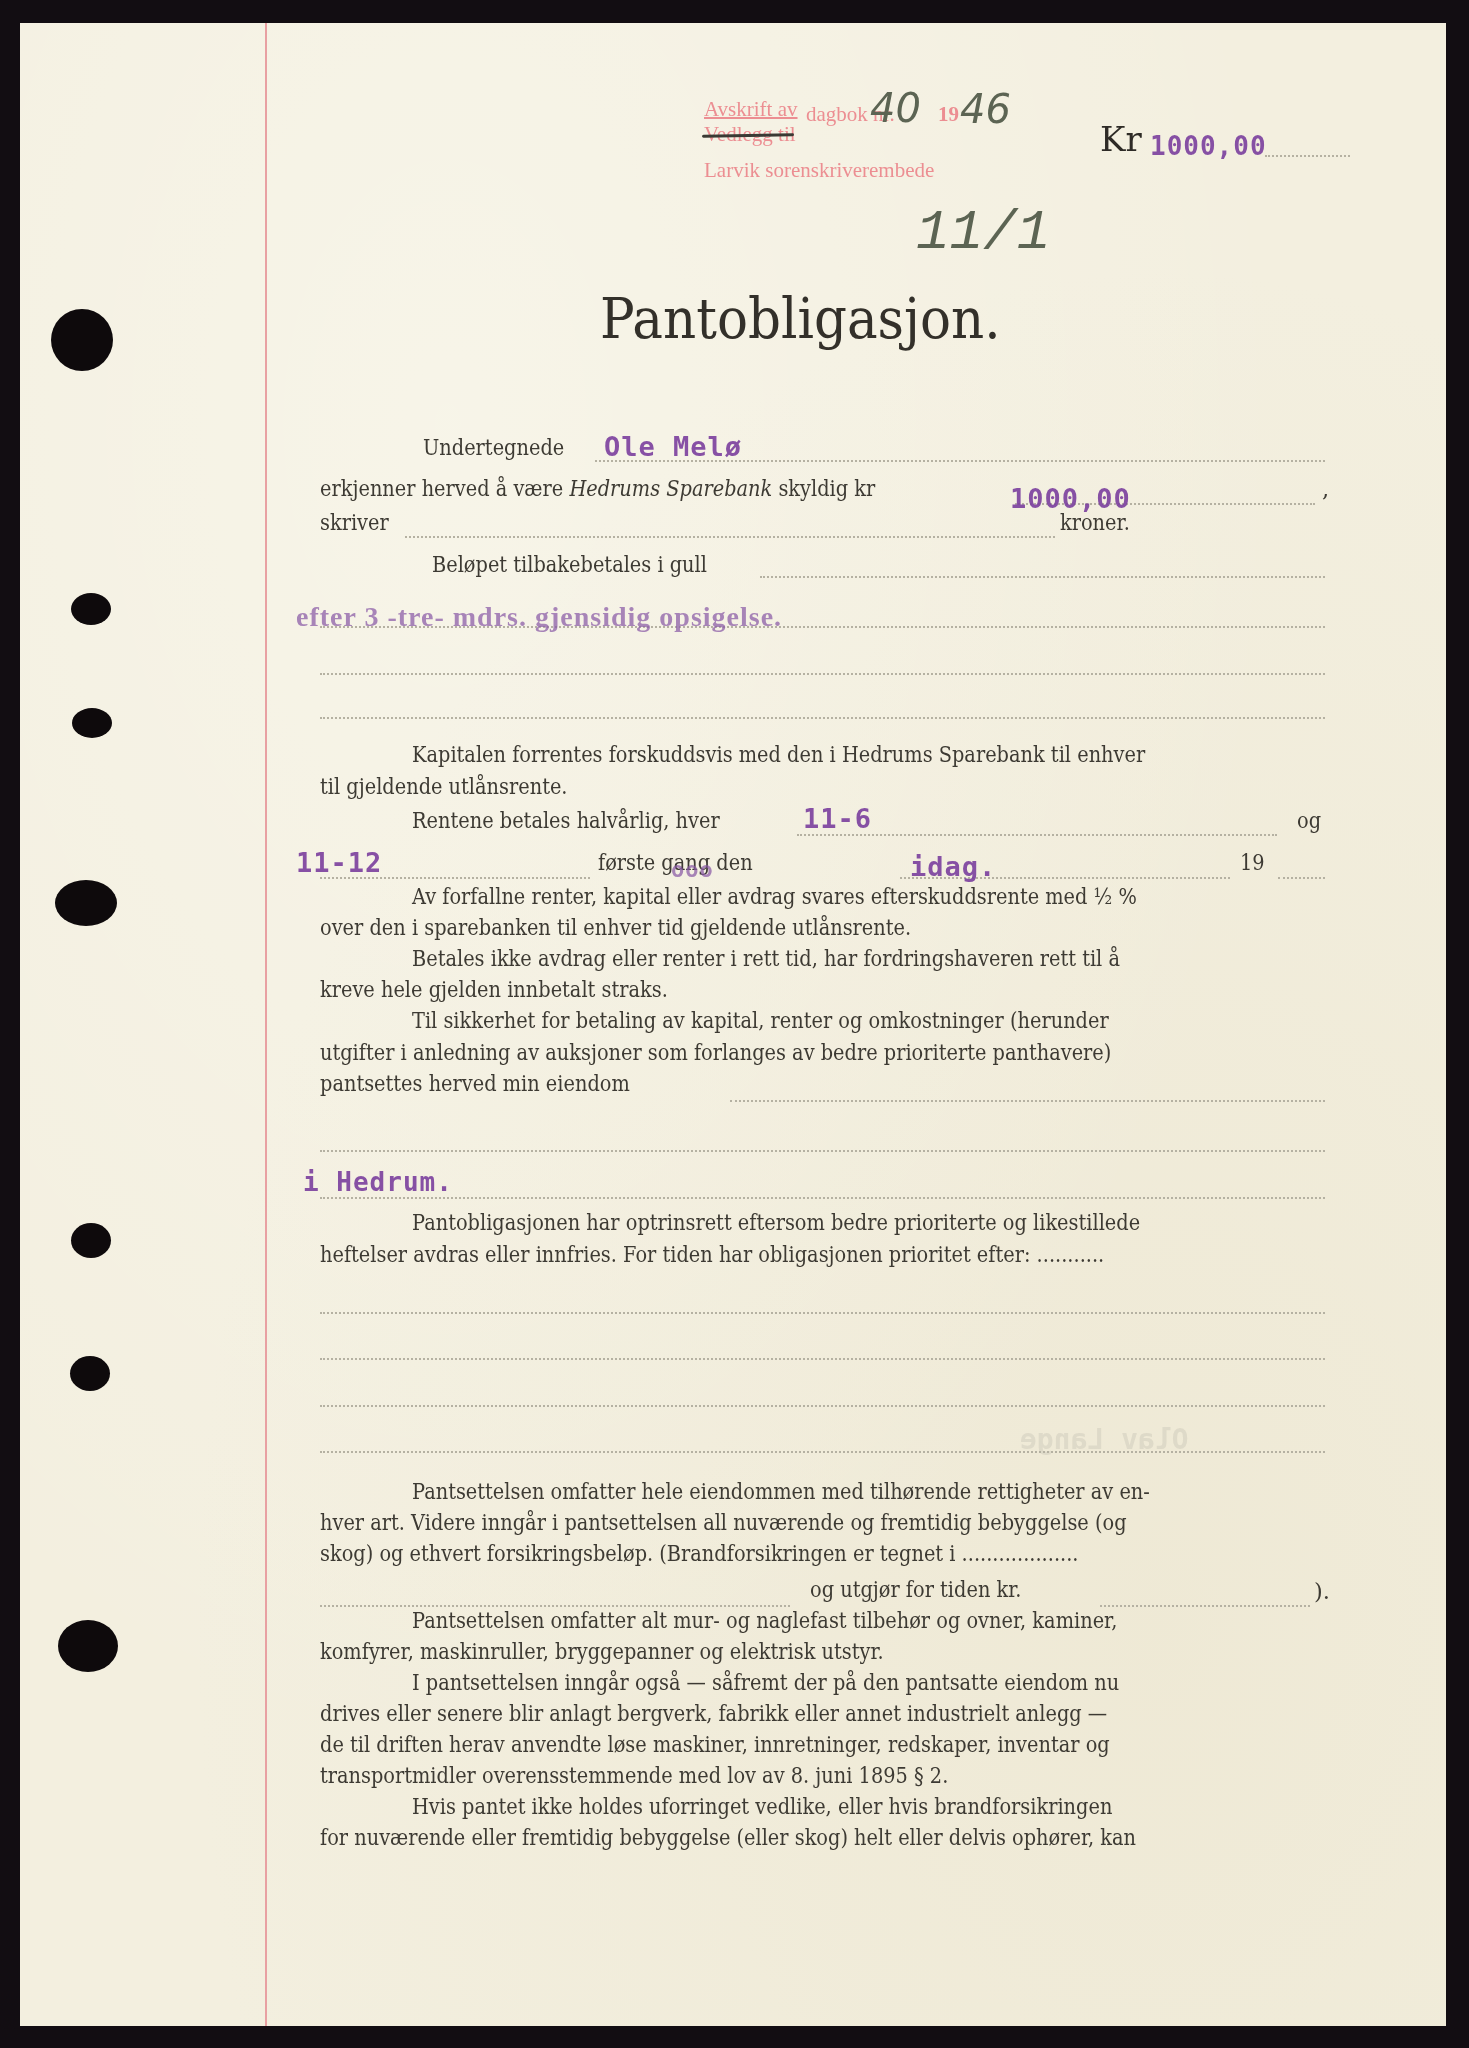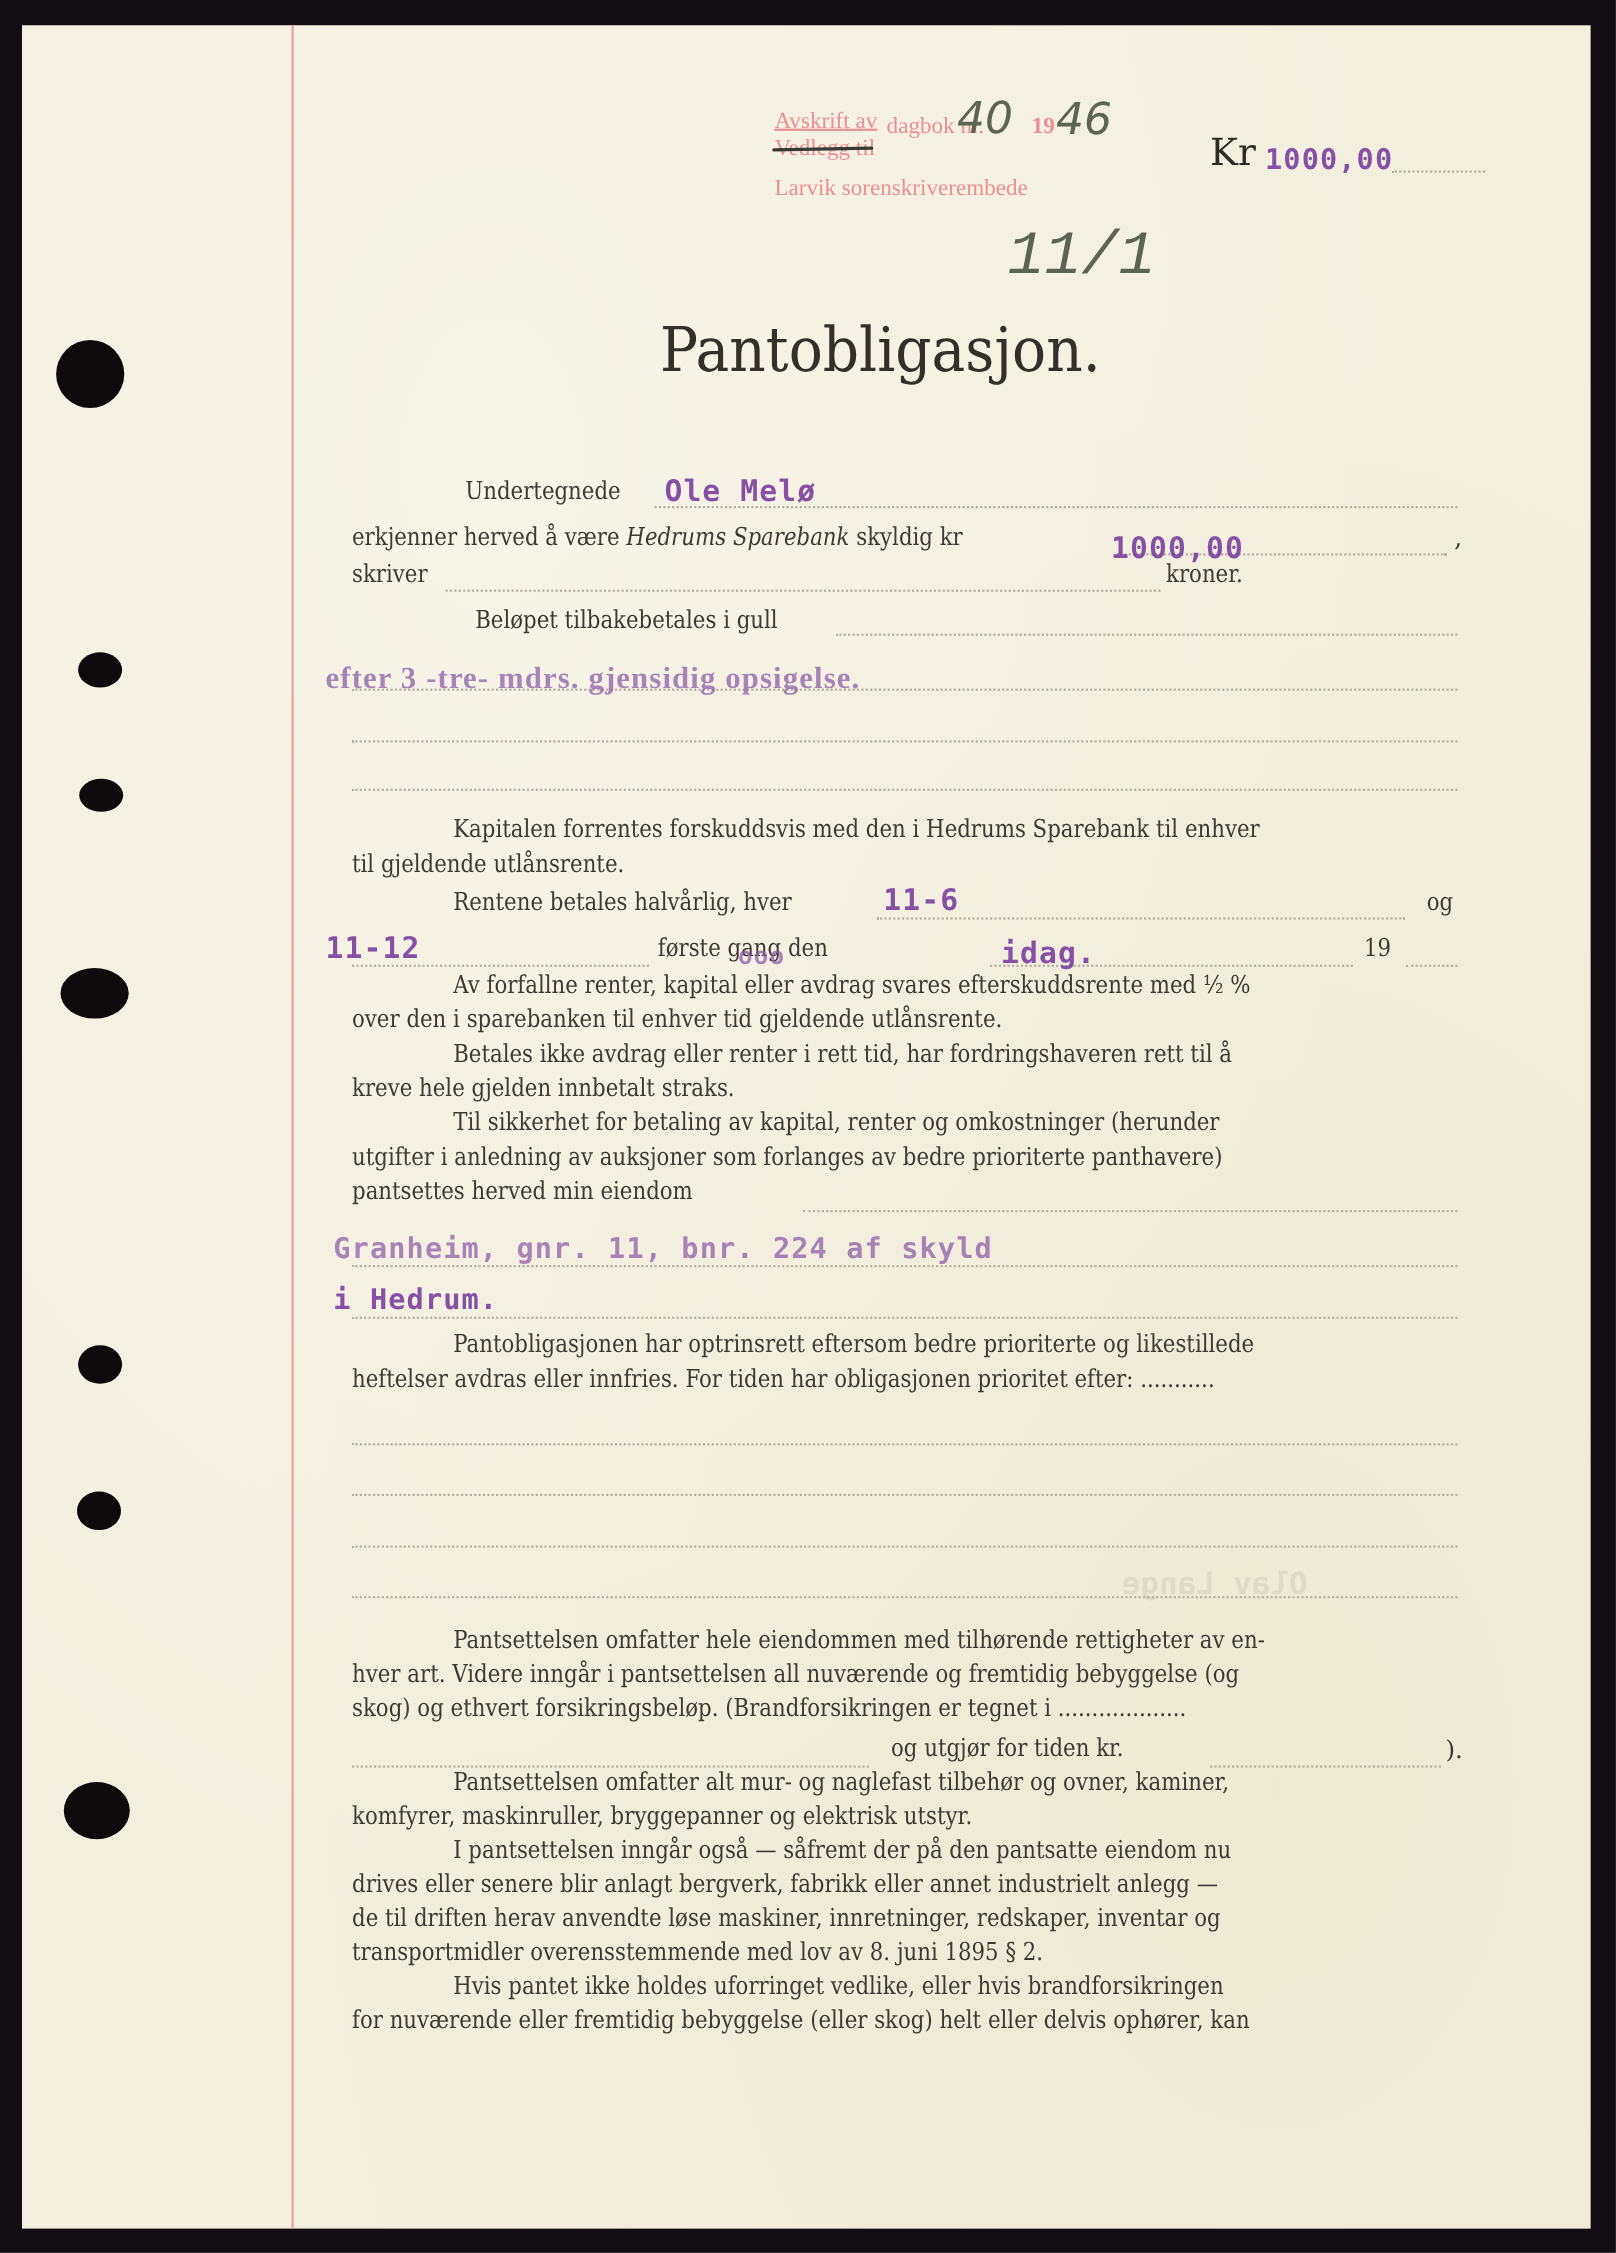--- a/index.html
+++ b/index.html
@@ -141,21 +141,20 @@
 
   <div class="t narrow" style="left:392px;top:924px;">Betales ikke avdrag eller renter i  rett tid, har fordringshaveren rett til å</div>
   <div class="t narrow" style="left:300px;top:955px;">kreve hele gjelden innbetalt straks.</div>
 
   <div class="t narrow" style="left:392px;top:986px;">Til sikkerhet for betaling av kapital,  renter  og omkostninger (herunder</div>
   <div class="t narrow" style="left:300px;top:1018px;">utgifter i anledning av auksjoner som forlanges av bedre prioriterte panthavere)</div>
   <div class="t narrow" style="left:300px;top:1049px;">pantsettes herved min eiendom</div>
   <div class="dots" style="left:710px;top:1077px;width:595px;"></div>
 
   <div class="dots" style="left:300px;top:1127px;width:1005px;"></div>
-  <div class="tw faded" style="left:283px;top:1100px;font-size:26px;">Granheim, gnr. 11, bnr. 224 af skyld</div>
   <div class="dots" style="left:300px;top:1174px;width:1005px;"></div>
   <div class="tw" style="left:283px;top:1146px;font-size:26px;">i Hedrum.</div>
 
   <div class="t narrow" style="left:392px;top:1188px;">Pantobligasjonen  har  optrinsrett  eftersom bedre prioriterte og likestillede</div>
   <div class="t narrow" style="left:300px;top:1220px;">heftelser avdras eller innfries. For tiden har  obligasjonen  prioritet  efter:  ...........</div>
   <div class="dots" style="left:300px;top:1289px;width:1005px;"></div>
   <div class="dots" style="left:300px;top:1335px;width:1005px;"></div>
   <div class="dots" style="left:300px;top:1382px;width:1005px;"></div>
   <div class="bleed" style="left:1000px;top:1400px;">Olav Lange</div>
   <div class="dots" style="left:300px;top:1428px;width:1005px;"></div>

